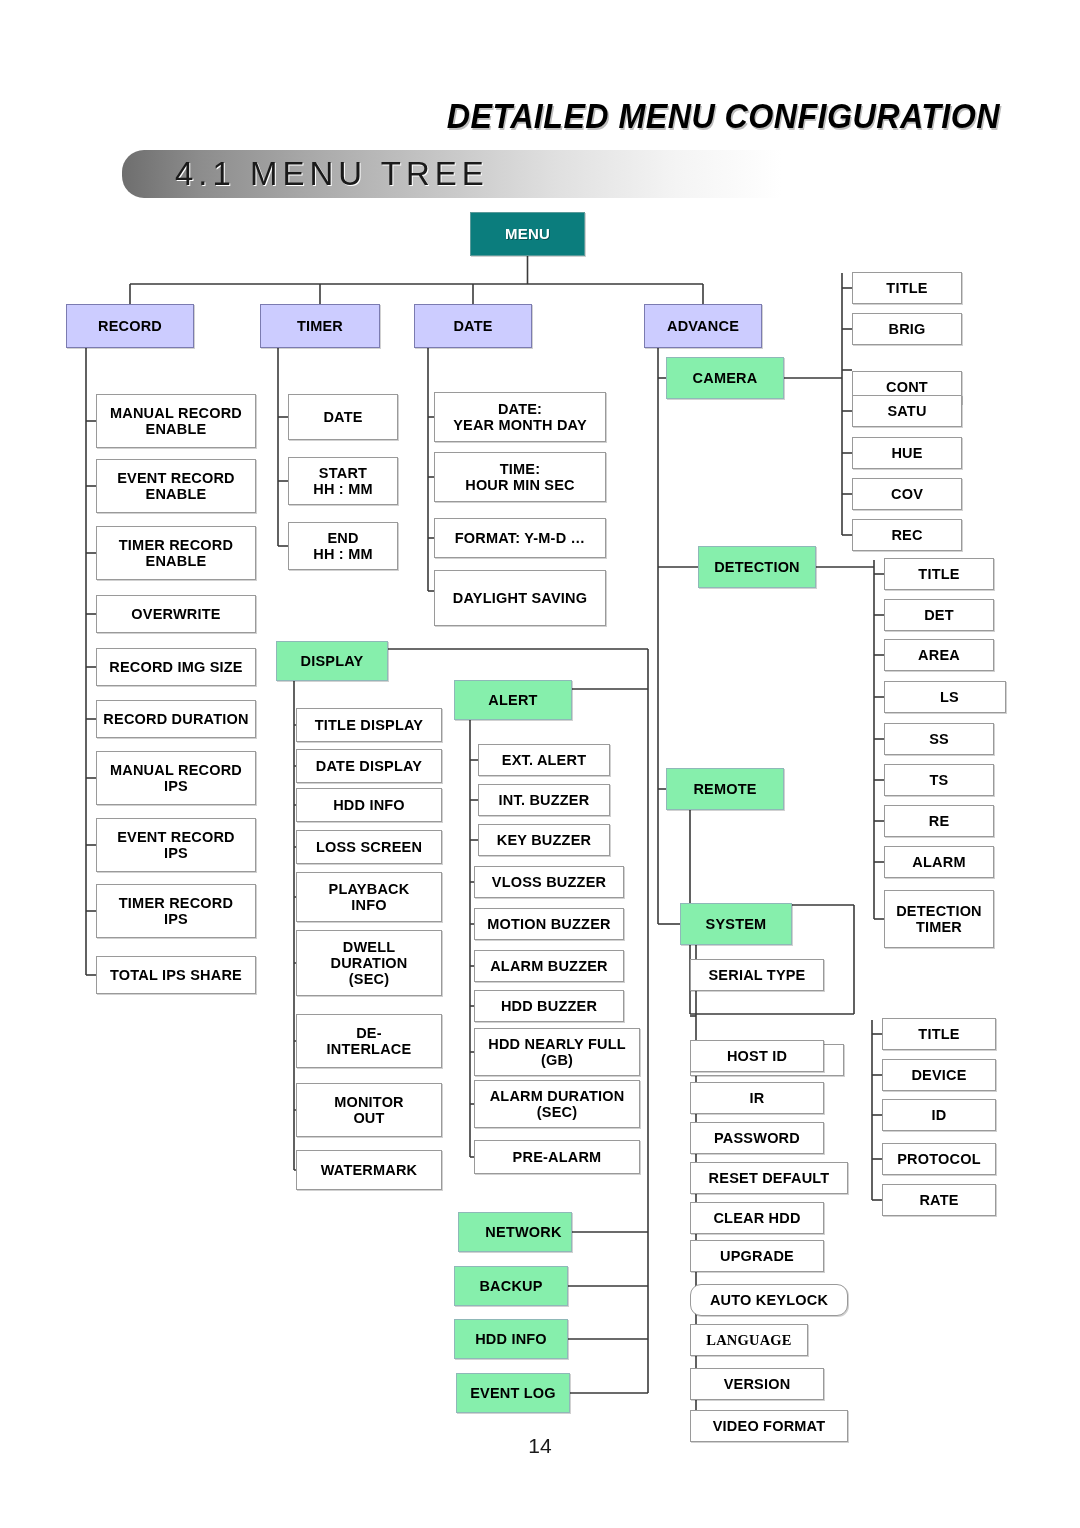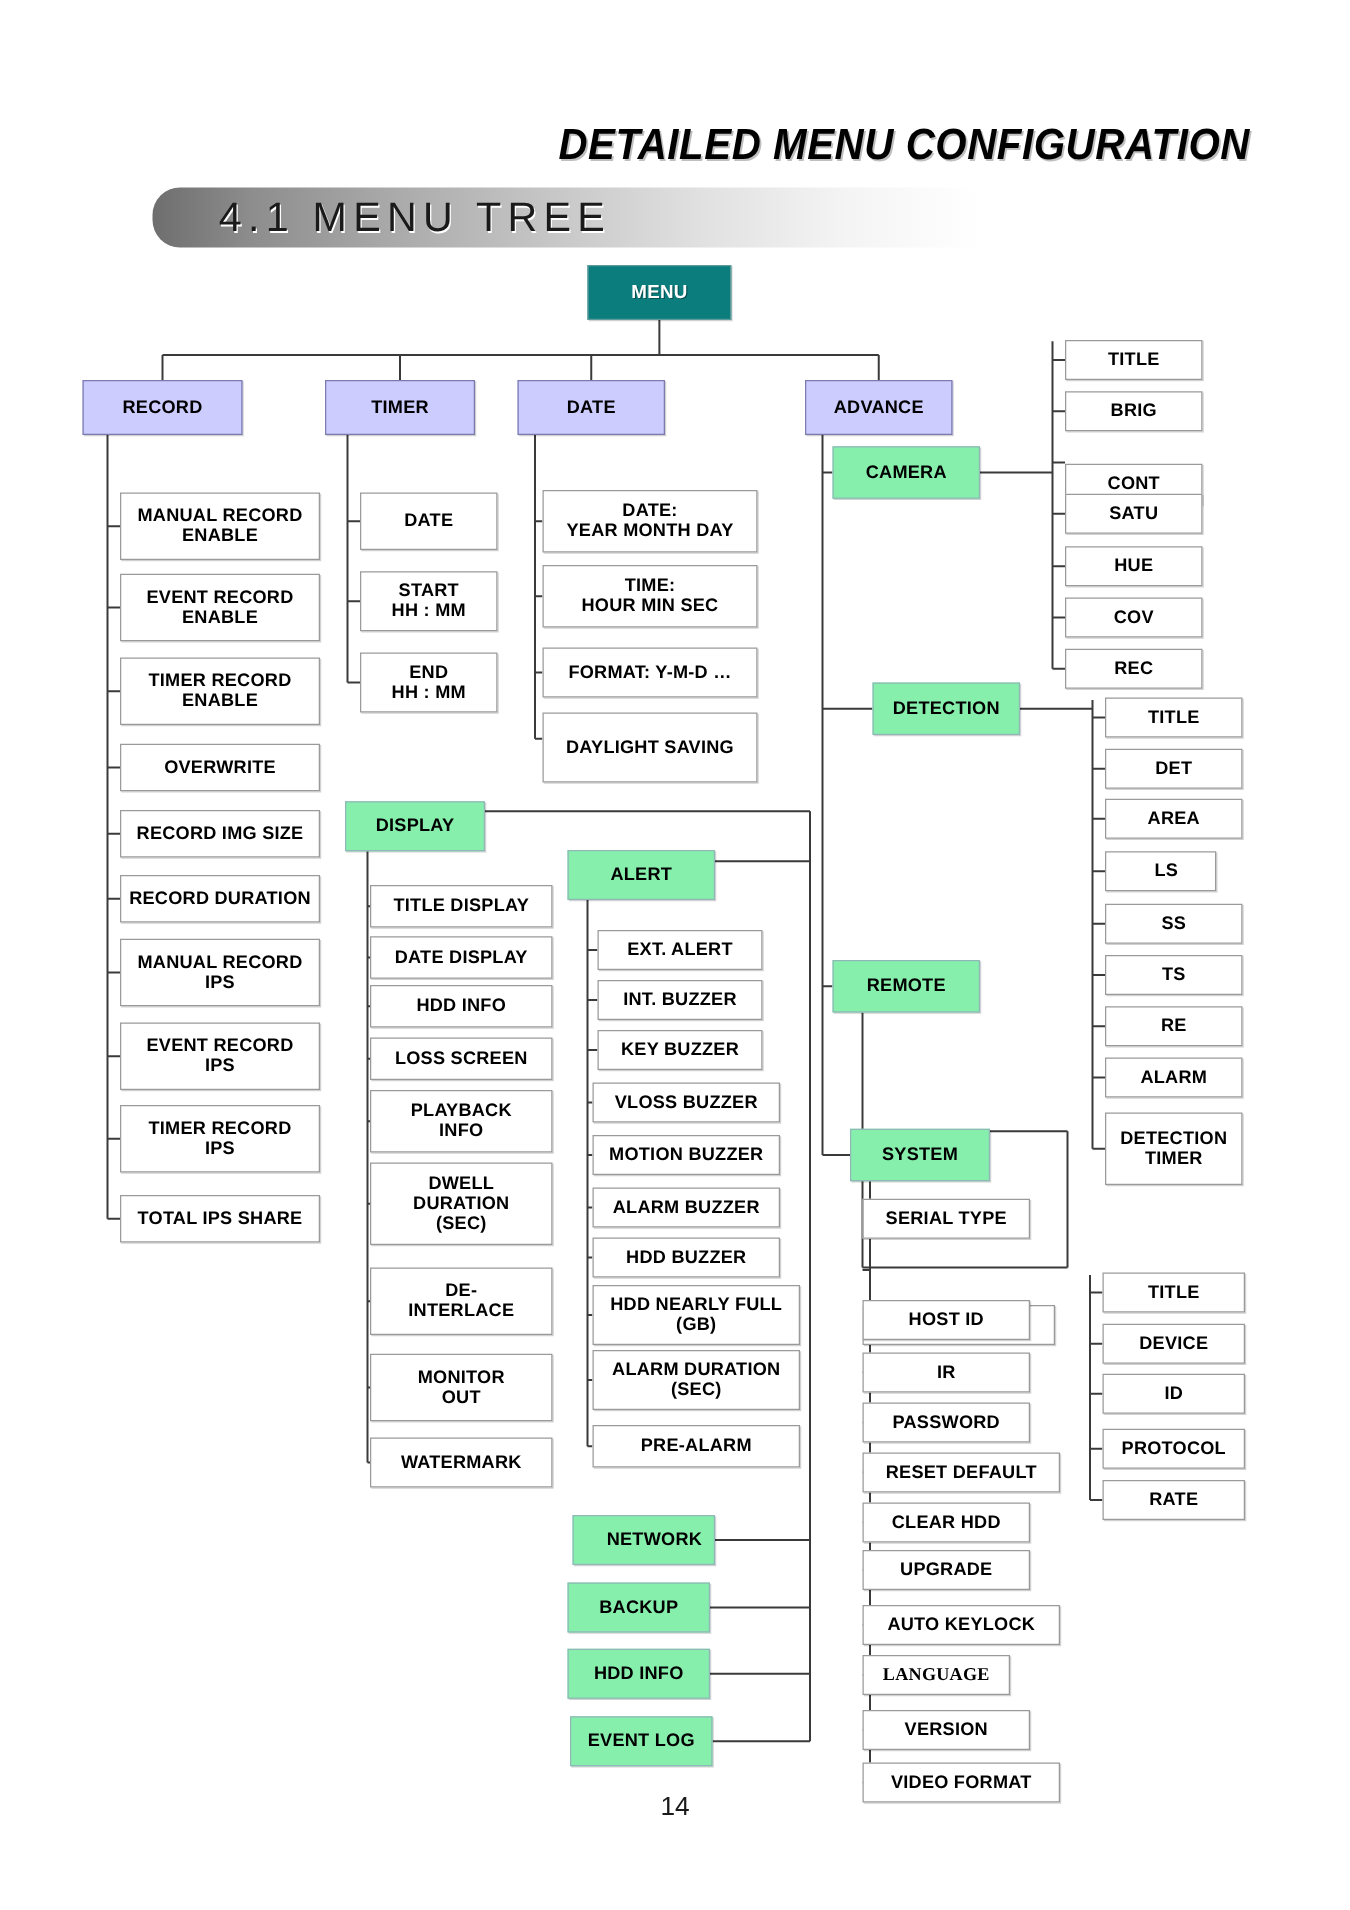--- a/index.html
+++ b/index.html
@@ -276,41 +276,41 @@
     <div class="node leaf" style="left: 852px; top: 272px; width: 110px; height: 32px;">TITLE</div>
     <div class="node leaf" style="left: 852px; top: 313px; width: 110px; height: 32px;">BRIG</div>
     <div class="node leaf" style="left: 852px; top: 354px; width: 110px; height: 33px; margin-top: 17px;">CONT</div>
     <div class="node leaf" style="left: 852px; top: 395px; width: 110px; height: 32px;">SATU</div>
     <div class="node leaf" style="left: 852px; top: 437px; width: 110px; height: 32px;">HUE</div>
     <div class="node leaf" style="left: 852px; top: 478px; width: 110px; height: 32px;">COV</div>
     <div class="node leaf" style="left: 852px; top: 519px; width: 110px; height: 32px;">REC</div>
     <div class="node leaf" style="left: 884px; top: 558px; width: 110px; height: 32px;">TITLE</div>
     <div class="node leaf" style="left: 884px; top: 599px; width: 110px; height: 32px;">DET</div>
     <div class="node leaf" style="left: 884px; top: 639px; width: 110px; height: 32px;">AREA</div>
-    <div class="node leaf" style="left: 884px; top: 681px; width: 89px; height: 32px; padding-left: 12px;">LS</div>
+    <div class="node leaf" style="left: 884px; top: 681px; width: 122px; height: 32px; padding-left: 12px;">LS</div>
     <div class="node leaf" style="left: 884px; top: 723px; width: 110px; height: 32px;">SS</div>
     <div class="node leaf" style="left: 884px; top: 764px; width: 110px; height: 32px;">TS</div>
     <div class="node leaf" style="left: 884px; top: 805px; width: 110px; height: 32px;">RE</div>
     <div class="node leaf" style="left: 884px; top: 846px; width: 110px; height: 32px;">ALARM</div>
     <div class="node leaf" style="left: 884px; top: 890px; width: 110px; height: 58px;">DETECTION
 TIMER</div>
     <div class="node leaf" style="left: 882px; top: 1018px; width: 114px; height: 32px;">TITLE</div>
     <div class="node leaf" style="left: 882px; top: 1059px; width: 114px; height: 32px;">DEVICE</div>
     <div class="node leaf" style="left: 882px; top: 1099px; width: 114px; height: 32px;">ID</div>
     <div class="node leaf" style="left: 882px; top: 1143px; width: 114px; height: 32px;">PROTOCOL</div>
     <div class="node leaf" style="left: 882px; top: 1184px; width: 114px; height: 32px;">RATE</div>
     <div class="node leaf" style="left: 690px; top: 959px; width: 134px; height: 32px;">SERIAL TYPE</div>
     <div class="node leaf" style="left: 690px; top: 1044px; width: 154px; height: 32px;">BAUD RATE</div>
     <div class="node leaf" style="left: 690px; top: 1040px; width: 134px; height: 32px;">HOST ID</div>
     <div class="node leaf" style="left: 690px; top: 1082px; width: 134px; height: 32px;">IR</div>
     <div class="node leaf" style="left: 690px; top: 1122px; width: 134px; height: 32px;">PASSWORD</div>
     <div class="node leaf" style="left: 690px; top: 1162px; width: 158px; height: 32px;">RESET DEFAULT</div>
     <div class="node leaf" style="left: 690px; top: 1202px; width: 134px; height: 32px;">CLEAR HDD</div>
     <div class="node leaf" style="left: 690px; top: 1240px; width: 134px; height: 32px;">UPGRADE</div>
-    <div class="node leaf" style="left: 690px; top: 1284px; width: 158px; height: 32px;">AUTO KEYLOCK</div>
+    <div class="node leaf" style="left: 690px; top: 1284px; width: 158px; height: 32px; border-radius: 11px;">AUTO KEYLOCK</div>
     <div class="node leaf" style="left: 690px; top: 1324px; width: 118px; height: 32px; font-family: Liberation Serif, serif;">LANGUAGE</div>
     <div class="node leaf" style="left: 690px; top: 1368px; width: 134px; height: 32px;">VERSION</div>
     <div class="node leaf" style="left: 690px; top: 1410px; width: 158px; height: 32px;">VIDEO FORMAT</div>
     <div class="node leaf" style="left: 296px; top: 708px; width: 146px; height: 34px;">TITLE DISPLAY</div>
     <div class="node leaf" style="left: 296px; top: 749px; width: 146px; height: 34px;">DATE DISPLAY</div>
     <div class="node leaf" style="left: 296px; top: 788px; width: 146px; height: 34px;">HDD INFO</div>
     <div class="node leaf" style="left: 296px; top: 830px; width: 146px; height: 34px;">LOSS SCREEN</div>
     <div class="node leaf" style="left: 296px; top: 872px; width: 146px; height: 50px;">PLAYBACK
 INFO</div>
     <div class="node leaf" style="left: 296px; top: 930px; width: 146px; height: 66px;">DWELL

